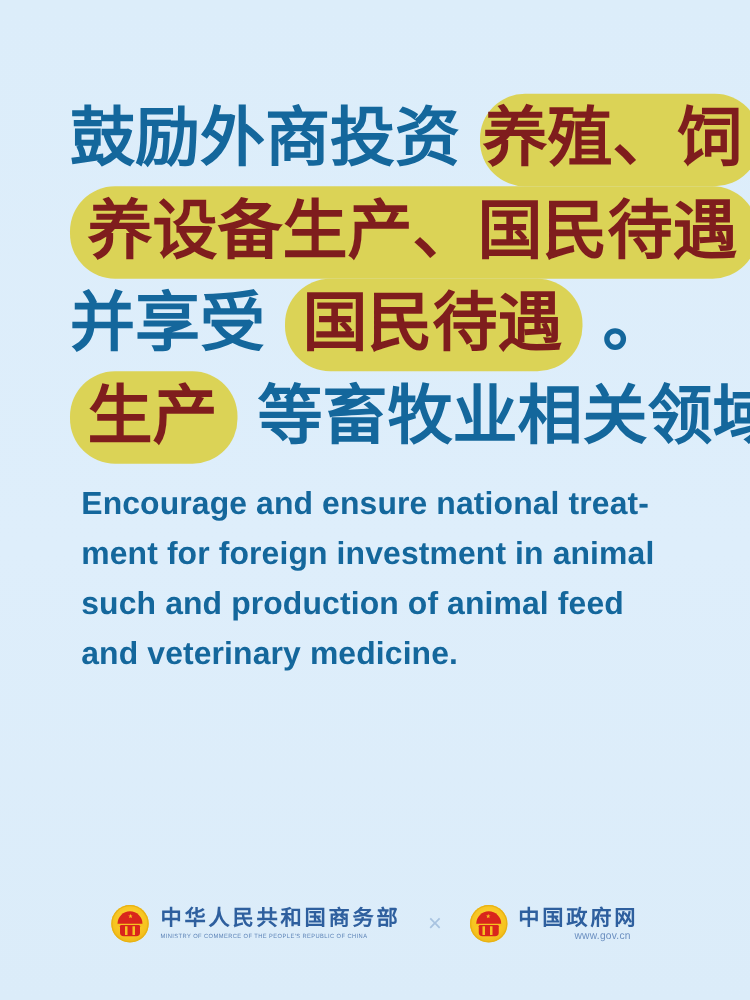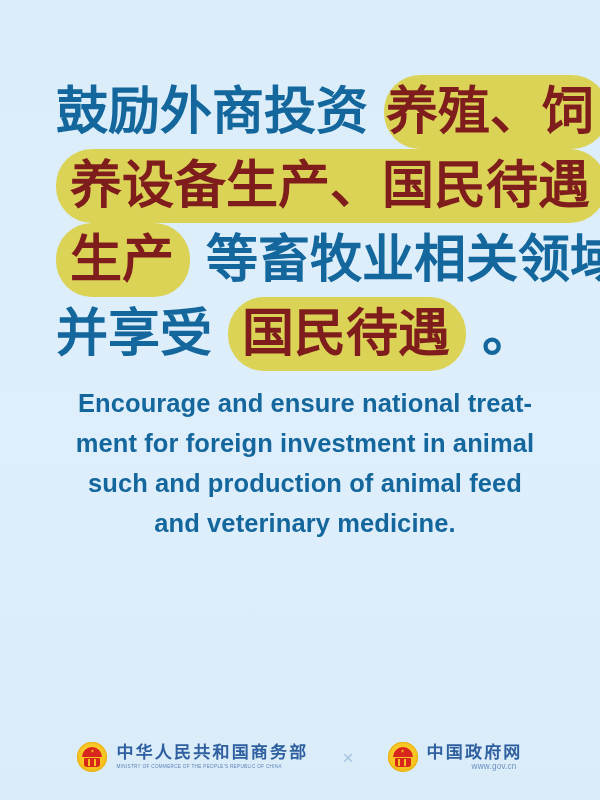--- a/index.html
+++ b/index.html
@@ -58,44 +58,43 @@
     padding: 7px 2px 9px 2px;
     box-decoration-break: clone;
     -webkit-box-decoration-break: clone;
   }
   .hl-line .hi.pad-r  { padding-right: 14px; }
   .hl-line .hi.pad-lr { padding-left: 14px; padding-right: 16px; }
 
   
   .body-en {
     position: absolute;
-    left: 55px;
+    left: 65px;
     top: 383px;
     width: 500px;
     color: #14679c;
     font-size: 25.5px;
     font-weight: 700;
     line-height: 40px;
     letter-spacing: 0.1px;
     font-family: "Liberation Sans", "DejaVu Sans", sans-serif;
-    text-align: center;
   }
   .body-en .en-line { white-space: nowrap; display: block; }
 
   
   .footer {
     position: absolute;
     left: 0;
-    top: 724px;
+    top: 706px;
     width: 600px;
     height: 66px;
     display: flex;
     align-items: center;
     justify-content: center;
-    gap: 12px;
+    gap: 0px;
   }
 
   .logo-block {
     display: flex;
     align-items: center;
     gap: 9px;
   }
 
   .emblem {
     position: relative;
@@ -193,23 +192,23 @@
 <body>
 
 <div id="poster">
 
   <div class="headline">
 
     <div class="hl-line"><span class="seg">鼓励外商投资</span><span class="seg hi pad-r">养殖、饲</span></div>
 
     <div class="hl-line"><span class="seg hi pad-lr">养设备生产、国民待遇</span></div>
 
+    <div class="hl-line"><span class="seg">并享受</span><span class="seg hi pad-lr">国民待遇</span><span class="seg">。</span></div>
+
     <div class="hl-line"><span class="seg hi pad-lr">生产</span><span class="seg">等畜牧业相关领域</span></div>
-
-    <div class="hl-line"><span class="seg">并享受</span><span class="seg hi pad-lr">国民待遇</span><span class="seg">。</span></div>
 
   </div>
 
   <div class="body-en">
     <span class="en-line">Encourage and ensure national treat-</span>
     <span class="en-line">ment for foreign investment in animal</span>
     <span class="en-line">such and production of animal feed</span>
     <span class="en-line">and veterinary medicine.</span>
   </div>
 

